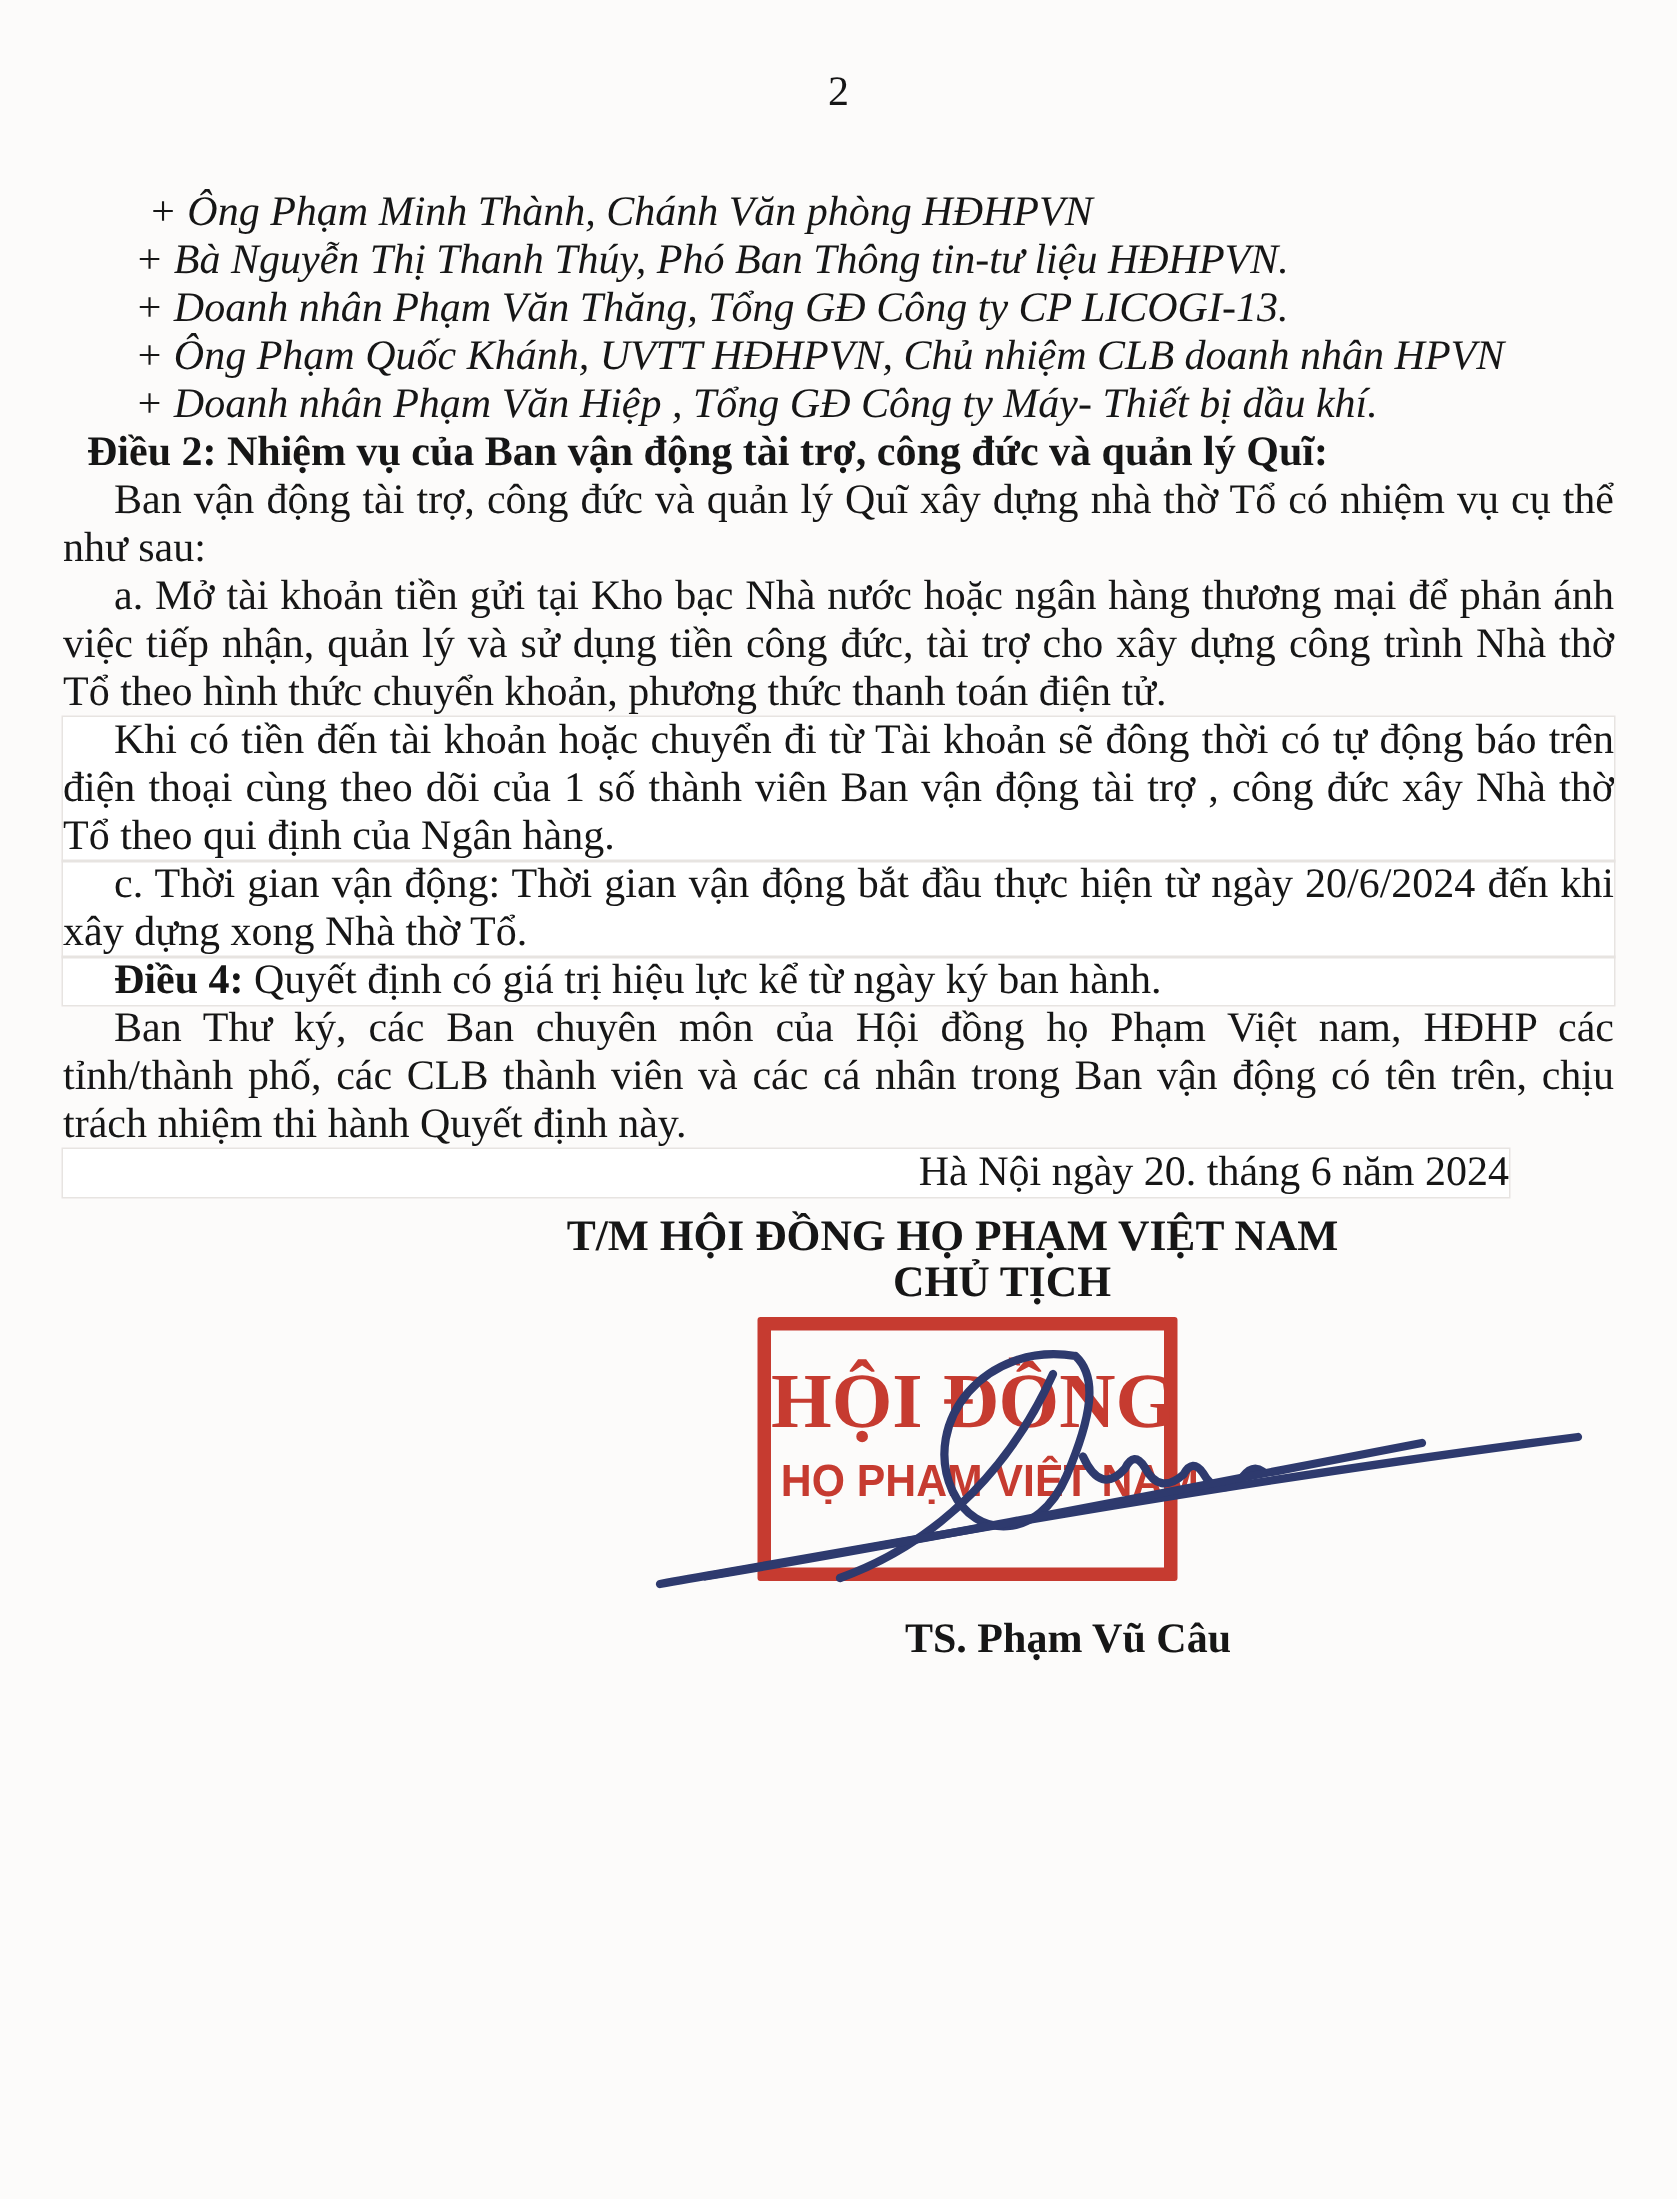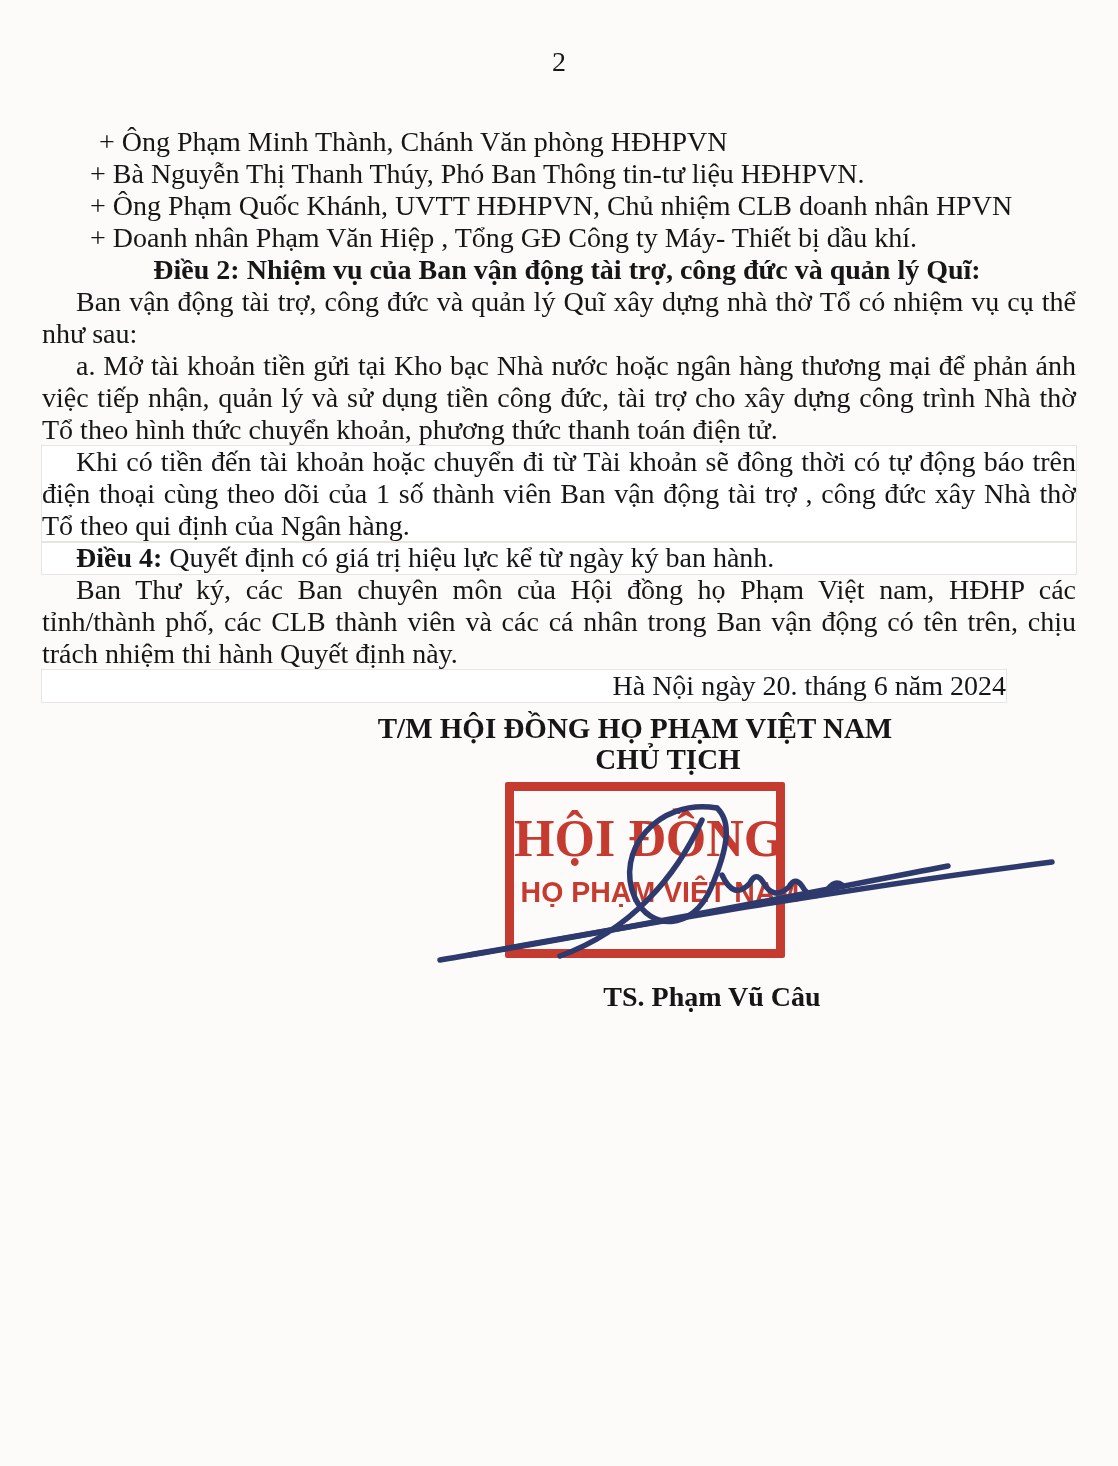--- a/index.html
+++ b/index.html
@@ -15,31 +15,32 @@
   }
   .page-number{
     text-align:center;
     font-size:28px;line-height:32px;
     margin-bottom:48px;
   }
   .member{
     font-size:28px;line-height:32px;
     padding-left:48px;
     white-space:nowrap;
+    font-style:italic;
   }
   .member.first{padding-left:57px;}
   .para{
     margin:0;
     font-size:28px;line-height:32px;
     text-align:justify;
     text-indent:34px;
   }
   .para.heading{
     font-weight:bold;
-    text-align:center;
+    text-align:left;
     text-indent:16px;
   }
   .hl{
     background:#ffffff;
     outline:1px solid var(--highlight-border,#e7e4e1);
   }
   .bold{font-weight:bold;}
   .date-line{
     font-size:28px;line-height:32px;
     text-align:right;
@@ -112,34 +113,36 @@
 </head>
 <body>
 
 <div class="page">
 
   <div class="page-number">2</div>
 
   <div>
     <div class="member first">+ Ông Phạm Minh Thành, Chánh Văn phòng HĐHPVN</div>
     <div class="member">+ Bà Nguyễn Thị Thanh Thúy, Phó Ban Thông tin-tư liệu HĐHPVN.</div>
+    <div class="member">+ Doanh nhân Phạm Văn Thăng, Tổng GĐ Công ty CP LICOGI-13.</div>
     <div class="member">+ Ông Phạm Quốc Khánh, UVTT HĐHPVN, Chủ nhiệm CLB doanh nhân HPVN</div>
     <div class="member">+ Doanh nhân Phạm Văn Hiệp , Tổng GĐ Công ty Máy- Thiết bị dầu khí.</div>
   </div>
 
   <p class="para heading">Điều 2:  Nhiệm vụ của Ban vận động tài trợ, công đức và quản lý Quĩ:</p>
 
   <p class="para">Ban vận động tài trợ, công đức và quản lý Quĩ xây dựng nhà thờ Tổ có nhiệm vụ cụ thể như sau:</p>
 
   <p class="para">a. Mở tài khoản tiền gửi tại Kho bạc Nhà nước hoặc ngân hàng thương mại để phản ánh việc tiếp nhận, quản lý và sử dụng tiền công đức, tài trợ cho xây dựng công trình Nhà thờ Tổ theo hình thức chuyển khoản, phương thức thanh toán điện tử.</p>
 
   <p class="para hl">Khi có tiền đến tài khoản hoặc chuyển đi từ Tài khoản sẽ đông thời có tự động báo trên điện thoại cùng theo dõi của 1 số thành viên Ban vận động tài trợ , công đức xây Nhà thờ Tổ theo qui định của Ngân hàng.</p>
 
 
 
+  <p class="para hl">c. Thời gian vận động: Thời gian vận động bắt đầu thực hiện từ ngày 20/6/2024 đến khi xây dựng xong Nhà thờ Tổ.</p>
 
   <p class="para hl"><b class="bold">Điều 4:</b><span> Quyết định có giá trị hiệu lực kể từ ngày ký ban hành.</span></p>
 
   <p class="para">Ban Thư ký, các Ban chuyên môn của Hội đồng họ Phạm Việt nam, HĐHP các tỉnh/thành phố, các CLB thành viên  và các cá nhân trong Ban vận động có tên trên, chịu trách nhiệm thi hành Quyết định này.</p>
 
   <div class="date-line">Hà Nội ngày 20. tháng 6 năm 2024</div>
 
   <div class="tm-line">T/M HỘI ĐỒNG HỌ PHẠM VIỆT NAM</div>
 
   <div class="chairman-title">CHỦ TỊCH</div>

